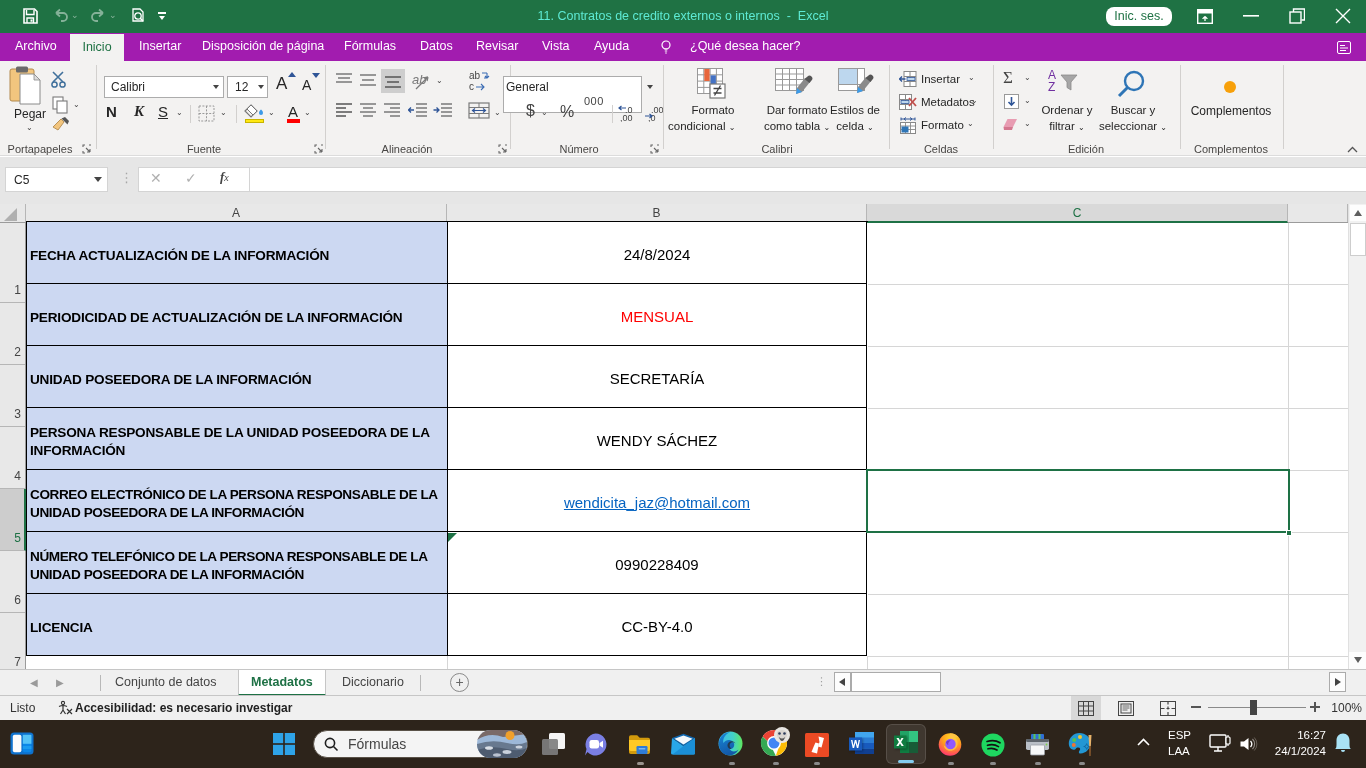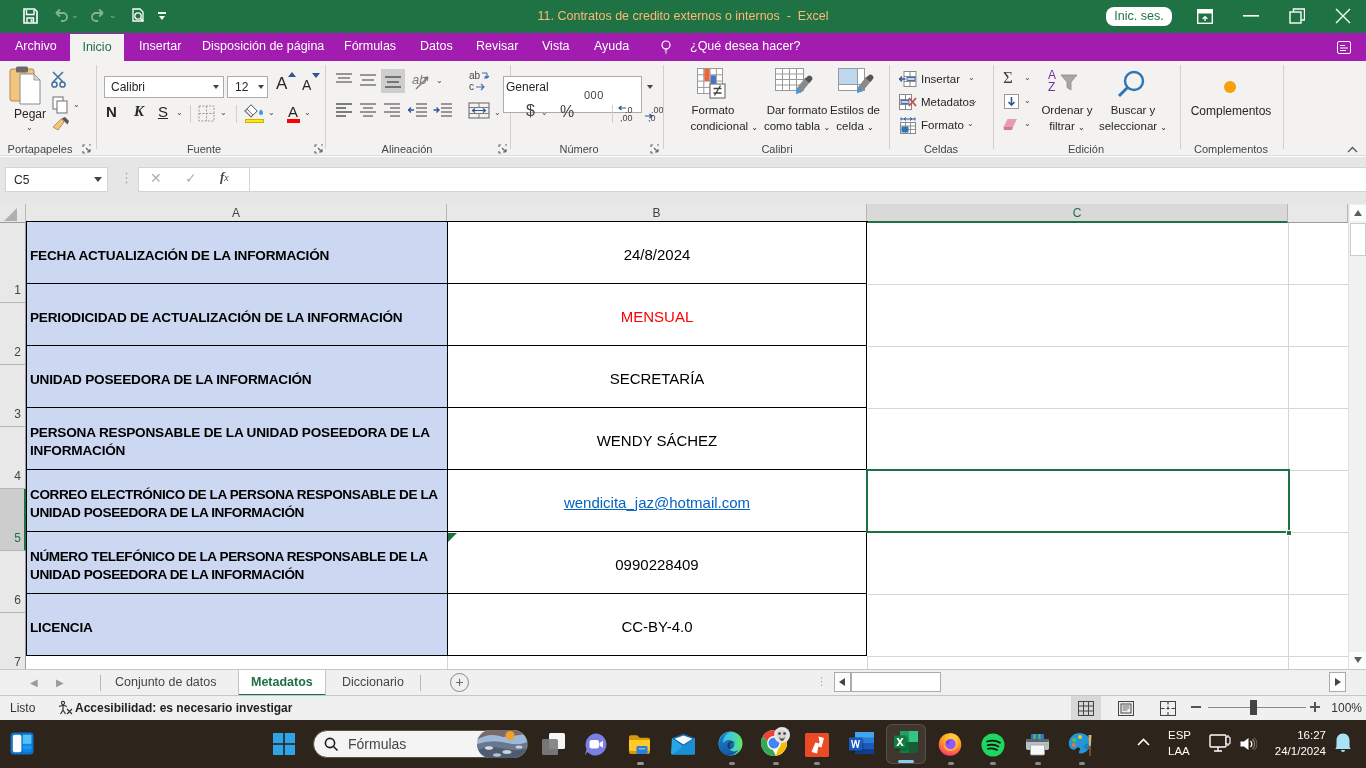--- a/index.html
+++ b/index.html
@@ -3,21 +3,21 @@
 <meta charset="utf-8">
 <style>
 * { margin:0; padding:0; box-sizing:border-box; }
 html,body { width:1366px; height:768px; overflow:hidden; }
 body { font-family:"Liberation Sans", sans-serif; }
 #screen { position:relative; width:1366px; height:768px; background:#fff; }
 .abs { position:absolute; }
 
 
 #titlebar { position:absolute; left:0; top:0; width:1366px; height:33px; background:#1f7244; }
-#titlebar .ttl { position:absolute; width:100%; text-align:center; top:9px; font-size:12.5px; color:#fdba74; }
+#titlebar .ttl { position:absolute; width:100%; text-align:center; top:9px; font-size:12.5px; color:#5eead4; }
 #inicses { position:absolute; left:1106px; top:7px; width:66px; height:19px; background:#fff; border-radius:8px; color:#1f7244; font-size:12.5px; text-align:center; line-height:19px; }
 .qat-ic { position:absolute; top:7px; color:#fff; }
 .fade { opacity:.45; }
 
 
 #tabrow { position:absolute; left:0; top:33px; width:1366px; height:28px; background:#a21caf; }
 .rtab { position:absolute; top:0; height:28px; line-height:27px; color:#fff; font-size:12.5px; }
 #tab-inicio { position:absolute; left:70px; top:1px; width:54px; height:28px; background:#f3f2f1; color:#1f7244; text-align:center; line-height:26px; font-size:12.5px; }
 
 
@@ -239,21 +239,21 @@
         <path d="M1 3 V1 H3 M7 1 H9 M1 7 V9 H3" fill="none" stroke="#666" stroke-width="1.1"></path>
         <path d="M4 4 L8 8 M8 8 V5 M8 8 H5" stroke="#666" stroke-width="1.1" fill="none"></path>
       </svg>
     <div class="gsep" style="left:510px"></div>
 
     <div class="box" style="left:503px;top:15px;width:139px;height:37px;line-height:21px;padding-left:2px">General</div>
     <div class="abs" style="left:647px;top:24px;width:0;height:0;border-left:3.5px solid transparent;border-right:3.5px solid transparent;border-top:4.5px solid #444"></div>
     <div class="abs" style="left:526px;top:41px;font-size:16px;color:#444">$</div>
     <div class="carat" style="left:541px;top:47px">⌄</div>
     <div class="abs" style="left:560px;top:42px;font-size:16px;color:#444">%</div>
-    <div class="abs" style="left:584px;top:28px;font-size:11px;color:#444;letter-spacing:0.5px">000</div>
+    <div class="abs" style="left:584px;top:34px;font-size:11px;color:#444;letter-spacing:0.5px">000</div>
     <div class="abs" style="left:612px;top:44px;width:1px;height:18px;background:#d2d0ce"></div>
     <svg class="abs" style="left:618px;top:44px" width="22" height="17" viewBox="0 0 22 17">
         <text x="7" y="8" font-size="9" fill="#444">.0</text>
         <text x="2" y="16" font-size="9" fill="#444">,00</text>
         <path d="M8 3 L1 3 M3.5 1 L1 3 L3.5 5" stroke="#2f5597" stroke-width="1.2" fill="none"></path>
       </svg>
     <svg class="abs" style="left:644px;top:44px" width="22" height="17" viewBox="0 0 22 17">
         <text x="7" y="8" font-size="9" fill="#444">.00</text>
         <text x="4" y="16" font-size="9" fill="#444">,0</text>
         <path d="M1 11 L8 11 M5.5 9 L8 11 L5.5 13" stroke="#2f5597" stroke-width="1.2" fill="none"></path>
@@ -267,21 +267,21 @@
 
     <svg class="abs" style="left:697px;top:7px" width="30" height="32" viewBox="0 0 30 32">
         <rect x="0.5" y="0.5" width="25" height="25" fill="#fff" stroke="#999" stroke-width="1"></rect>
         <path d="M0.5 6.8 h25 M0.5 13.1 h25 M0.5 19.4 h25 M6.8 0.5 v25 M13.1 0.5 v25 M19.4 0.5 v25" stroke="#999" stroke-width="1"></path>
         <rect x="7.3" y="1" width="5.3" height="12" fill="#e8663c"></rect>
         <rect x="13.6" y="7.3" width="5.3" height="12" fill="#4472c4"></rect>
         <rect x="13" y="16" width="15" height="14" fill="#fff" stroke="#777" stroke-width="1.2"></rect>
         <path d="M16.5 20.5 h8 M16.5 25 h8 M23.5 17.5 l-6 10" stroke="#444" stroke-width="1.3"></path>
       </svg>
     <div class="rbtxt" style="left:668px;top:43px;width:90px;text-align:center">Formato</div>
-    <div class="rbtxt" style="left:668px;top:59px;width:90px;text-align:right">condicional <span style="font-size:8px">⌄</span></div>
+    <div class="rbtxt" style="left:668px;top:59px;width:90px;text-align:left">condicional <span style="font-size:8px">⌄</span></div>
     <svg class="abs" style="left:775px;top:7px" width="40" height="34" viewBox="0 0 40 34">
         <rect x="0.5" y="0.5" width="28" height="22" fill="#fff" stroke="#999" stroke-width="1"></rect>
         <path d="M0.5 6 h28 M0.5 11.5 h28 M0.5 17 h28 M7.5 0.5 v22 M14.5 0.5 v22 M21.5 0.5 v22" stroke="#999" stroke-width="1"></path>
         <path d="M22 20 L30 10 l5 4 -8 10 -6 2z" fill="#8a8a8a"></path>
         <path d="M29.5 11 l5 4 2-2.5 a2.5 2.5 0 0 0 -4-4z" fill="#555"></path>
         <path d="M22 20 l5 4 -6 2z" fill="#3b9ae8"></path>
       </svg>
     <div class="rbtxt" style="left:752px;top:43px;width:90px;text-align:center">Dar formato</div>
     <div class="rbtxt" style="left:752px;top:59px;width:90px;text-align:center">como tabla <span style="font-size:8px">⌄</span></div>
     <svg class="abs" style="left:838px;top:7px" width="38" height="34" viewBox="0 0 38 34">

